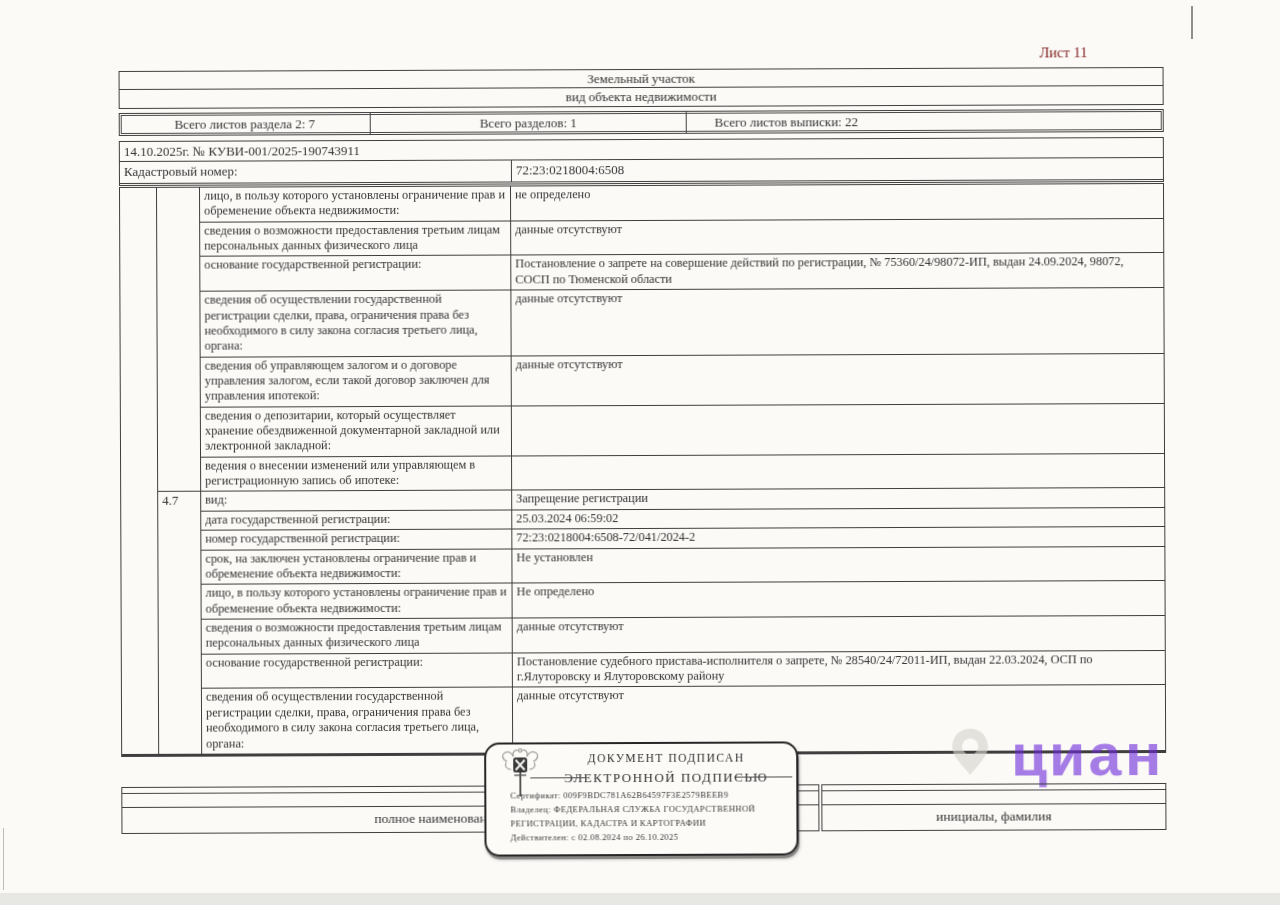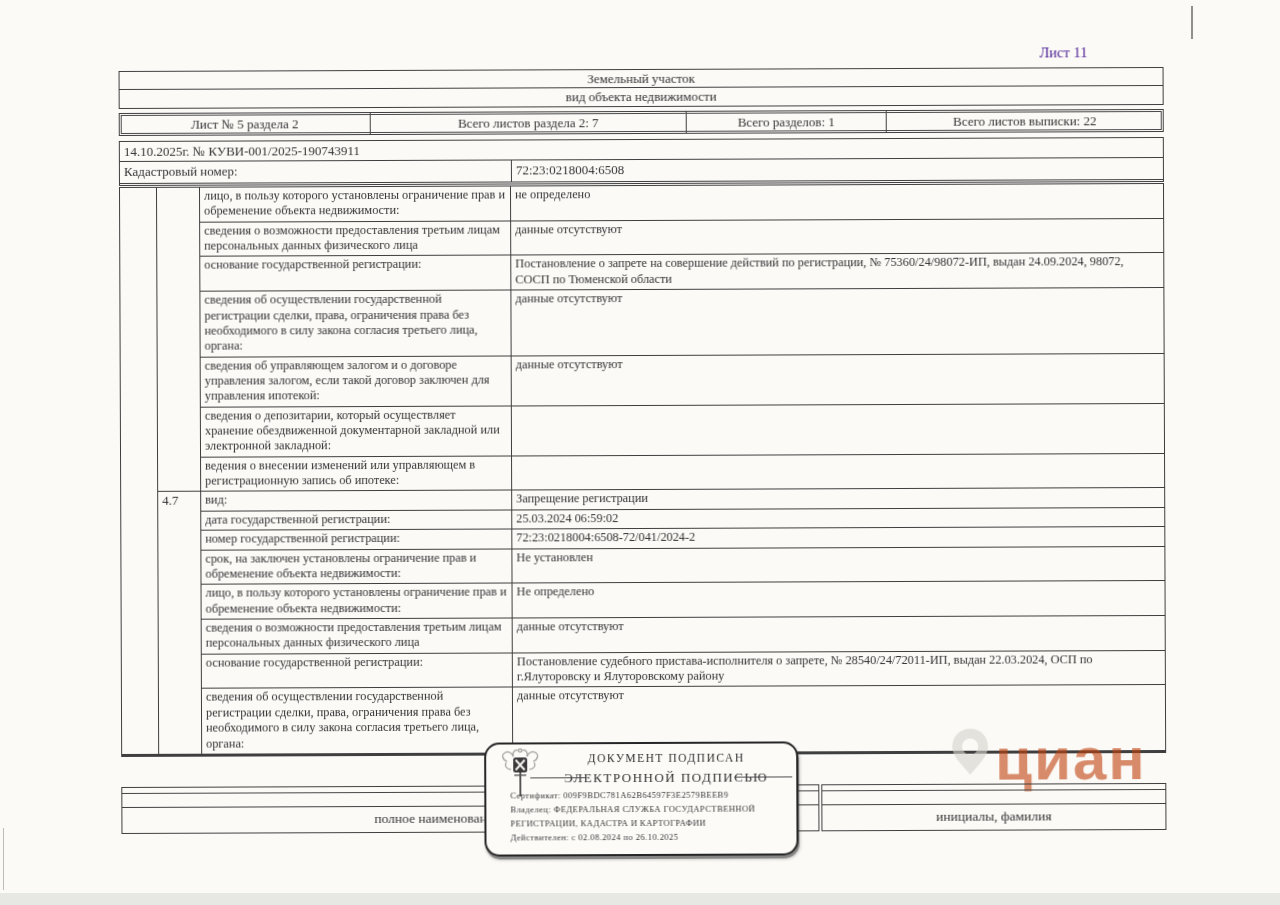--- a/index.html
+++ b/index.html
@@ -2,21 +2,21 @@
 <html><head>
 <meta charset="utf-8">
 <style>
   html,body{margin:0;padding:0;width:1280px;height:905px;background:#fbfaf7;overflow:hidden;}
   *{box-sizing:border-box;}
   body{font-family:"Liberation Serif","DejaVu Serif",serif;color:#343434;}
   .doc{position:absolute;left:0;top:0;width:1280px;height:905px;transform:rotate(-0.22deg);transform-origin:640px 450px;filter:blur(0.22px);}
   .abs{position:absolute;}
 
   
-  .sheet-label{left:1000px;top:46px;width:130px;text-align:center;font-size:14.5px;color:#4c1d95;}
+  .sheet-label{left:1000px;top:46px;width:130px;text-align:center;font-size:14.5px;color:#7f1d1d;}
 
   
   .headerbox{left:120px;top:69px;width:1045px;border:1px solid #3f3f3f;background:transparent;}
   .headerbox .r{height:18px;text-align:center;font-size:13px;line-height:17px;color:#333;}
   .headerbox .r1{border-bottom:1px solid #3f3f3f;}
 
   
   .sheetsrow{left:120px;top:111px;width:1045px;height:23px;border:1px solid #3f3f3f;outline:1px solid #4a4a4a;outline-offset:-3px;display:grid;grid-template-columns:250px 316px 200px 1fr;}
   .sheetsrow .c{font-size:13px;text-align:center;line-height:21px;color:#333;border-left:1px solid #3f3f3f;overflow:hidden;}
   .sheetsrow .c:first-child{border-left:none;}
@@ -54,21 +54,21 @@
   .stamp .dash.r{left:248px;width:58px;}
   .stamp .sm{position:absolute;left:24px;right:6px;font-size:8.6px;letter-spacing:.4px;color:#3a3a3a;white-space:nowrap;overflow:hidden;}
   .stamp .c1{top:46px;}
   .stamp .c2{top:60px;}
   .stamp .c3{top:74px;}
   .stamp .c4{top:88px;}
   .emblem{position:absolute;left:13px;top:3px;}
 
   
   .wm{left:946px;top:726px;z-index:1;display:flex;align-items:flex-start;opacity:.6;}
-  .wm .wtext{font-family:Liberation Sans, sans-serif;font-weight:700;font-size:60px;line-height:70px;color:#c2410c;letter-spacing:2px;margin-left:2px;}
+  .wm .wtext{font-family:Liberation Mono, monospace;font-weight:700;font-size:60px;line-height:70px;color:#6d28d9;letter-spacing:2px;margin-left:18px;}
 
   
   .bottom-strip{position:absolute;left:0;top:893px;width:1280px;height:12px;background:#e7e8e4;}
   .edge-left{position:absolute;left:3px;top:828px;width:1px;height:62px;background:#bdbcb6;}
   .tick-tr{position:absolute;left:1191px;top:6px;width:2px;height:33px;background:#8f8f8c;}
 </style>
 </head>
 <body>
 
 <div class="doc">
@@ -81,21 +81,20 @@
   </div>
 
   <div class="abs sheet-label">Лист 11</div>
 
   <div class="abs headerbox">
     <div class="r r1">Земельный участок</div>
     <div class="r">вид объекта недвижимости</div>
   </div>
 
   <div class="abs sheetsrow">
-    <div class="c">Лист № 5 раздела 2</div>
     <div class="c">Всего листов раздела 2: 7</div>
     <div class="c">Всего разделов: 1</div>
     <div class="c">Всего листов выписки: 22</div>
   </div>
 
   <div class="abs datebox">
     <div class="dr1">14.10.2025г. № КУВИ-001/2025-190743911</div>
     <div class="dr2">
       <div class="cell">Кадастровый номер:</div>
       <div class="cell v">72:23:0218004:6508</div>

